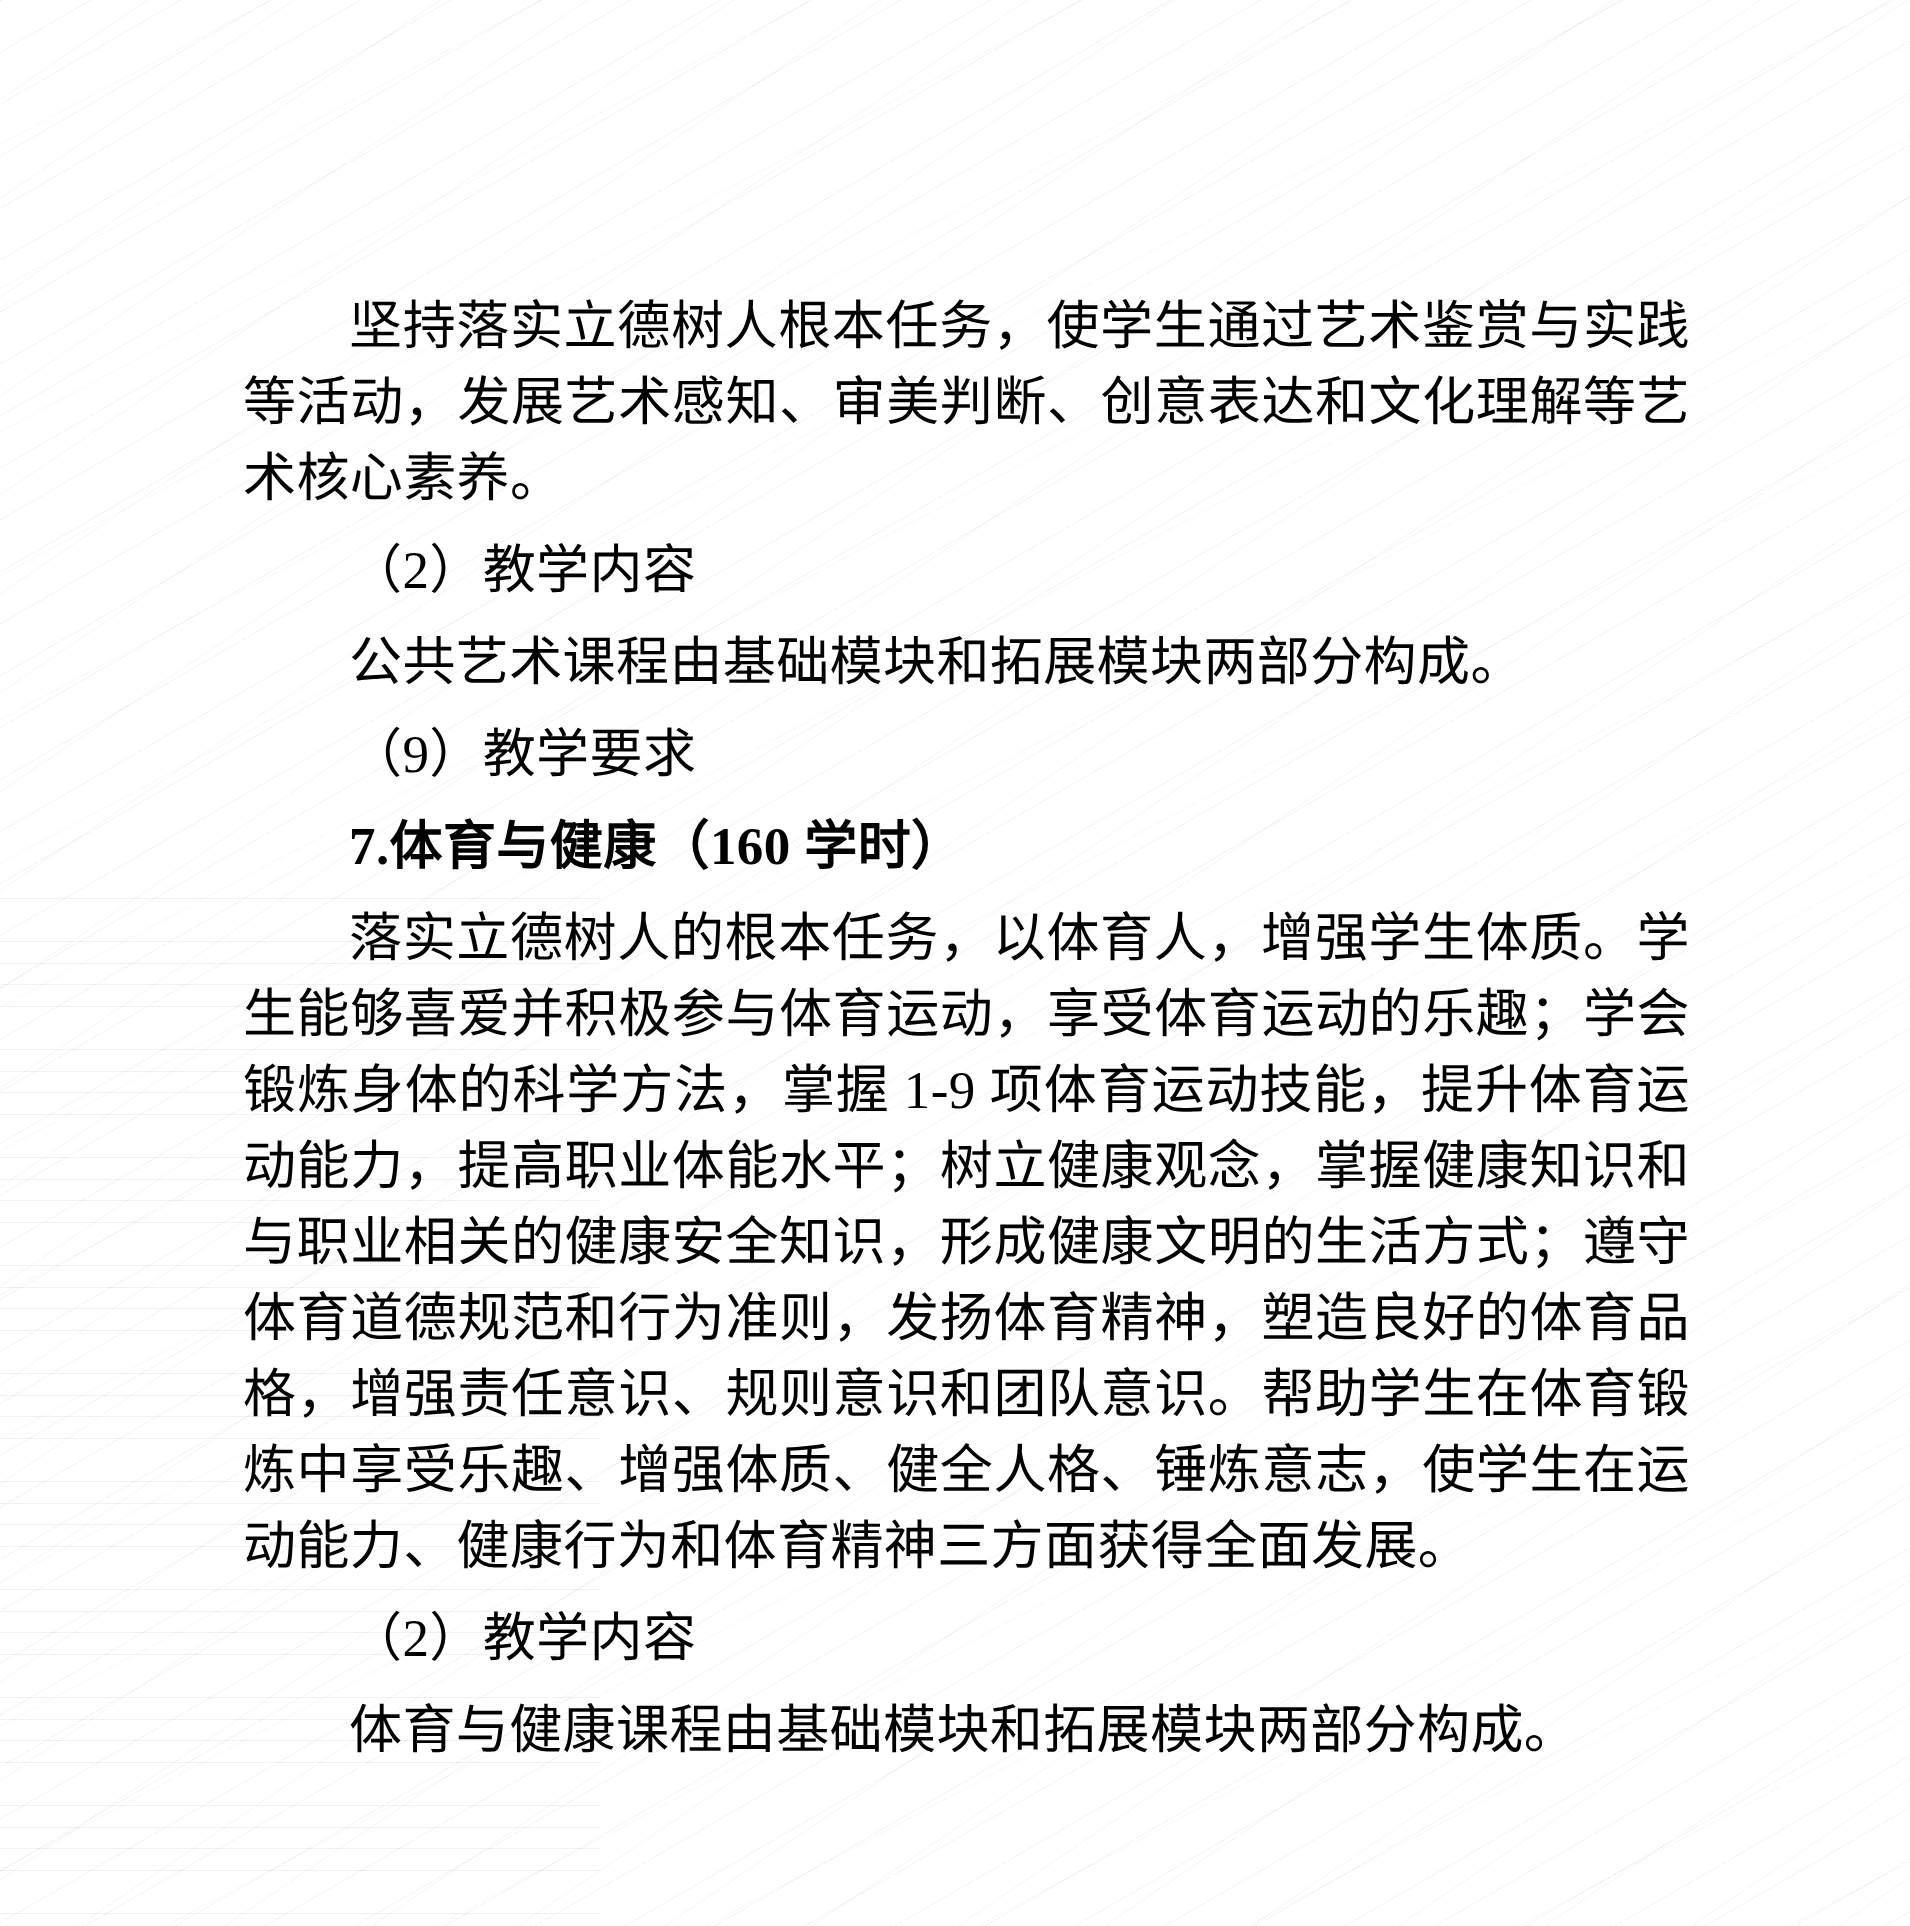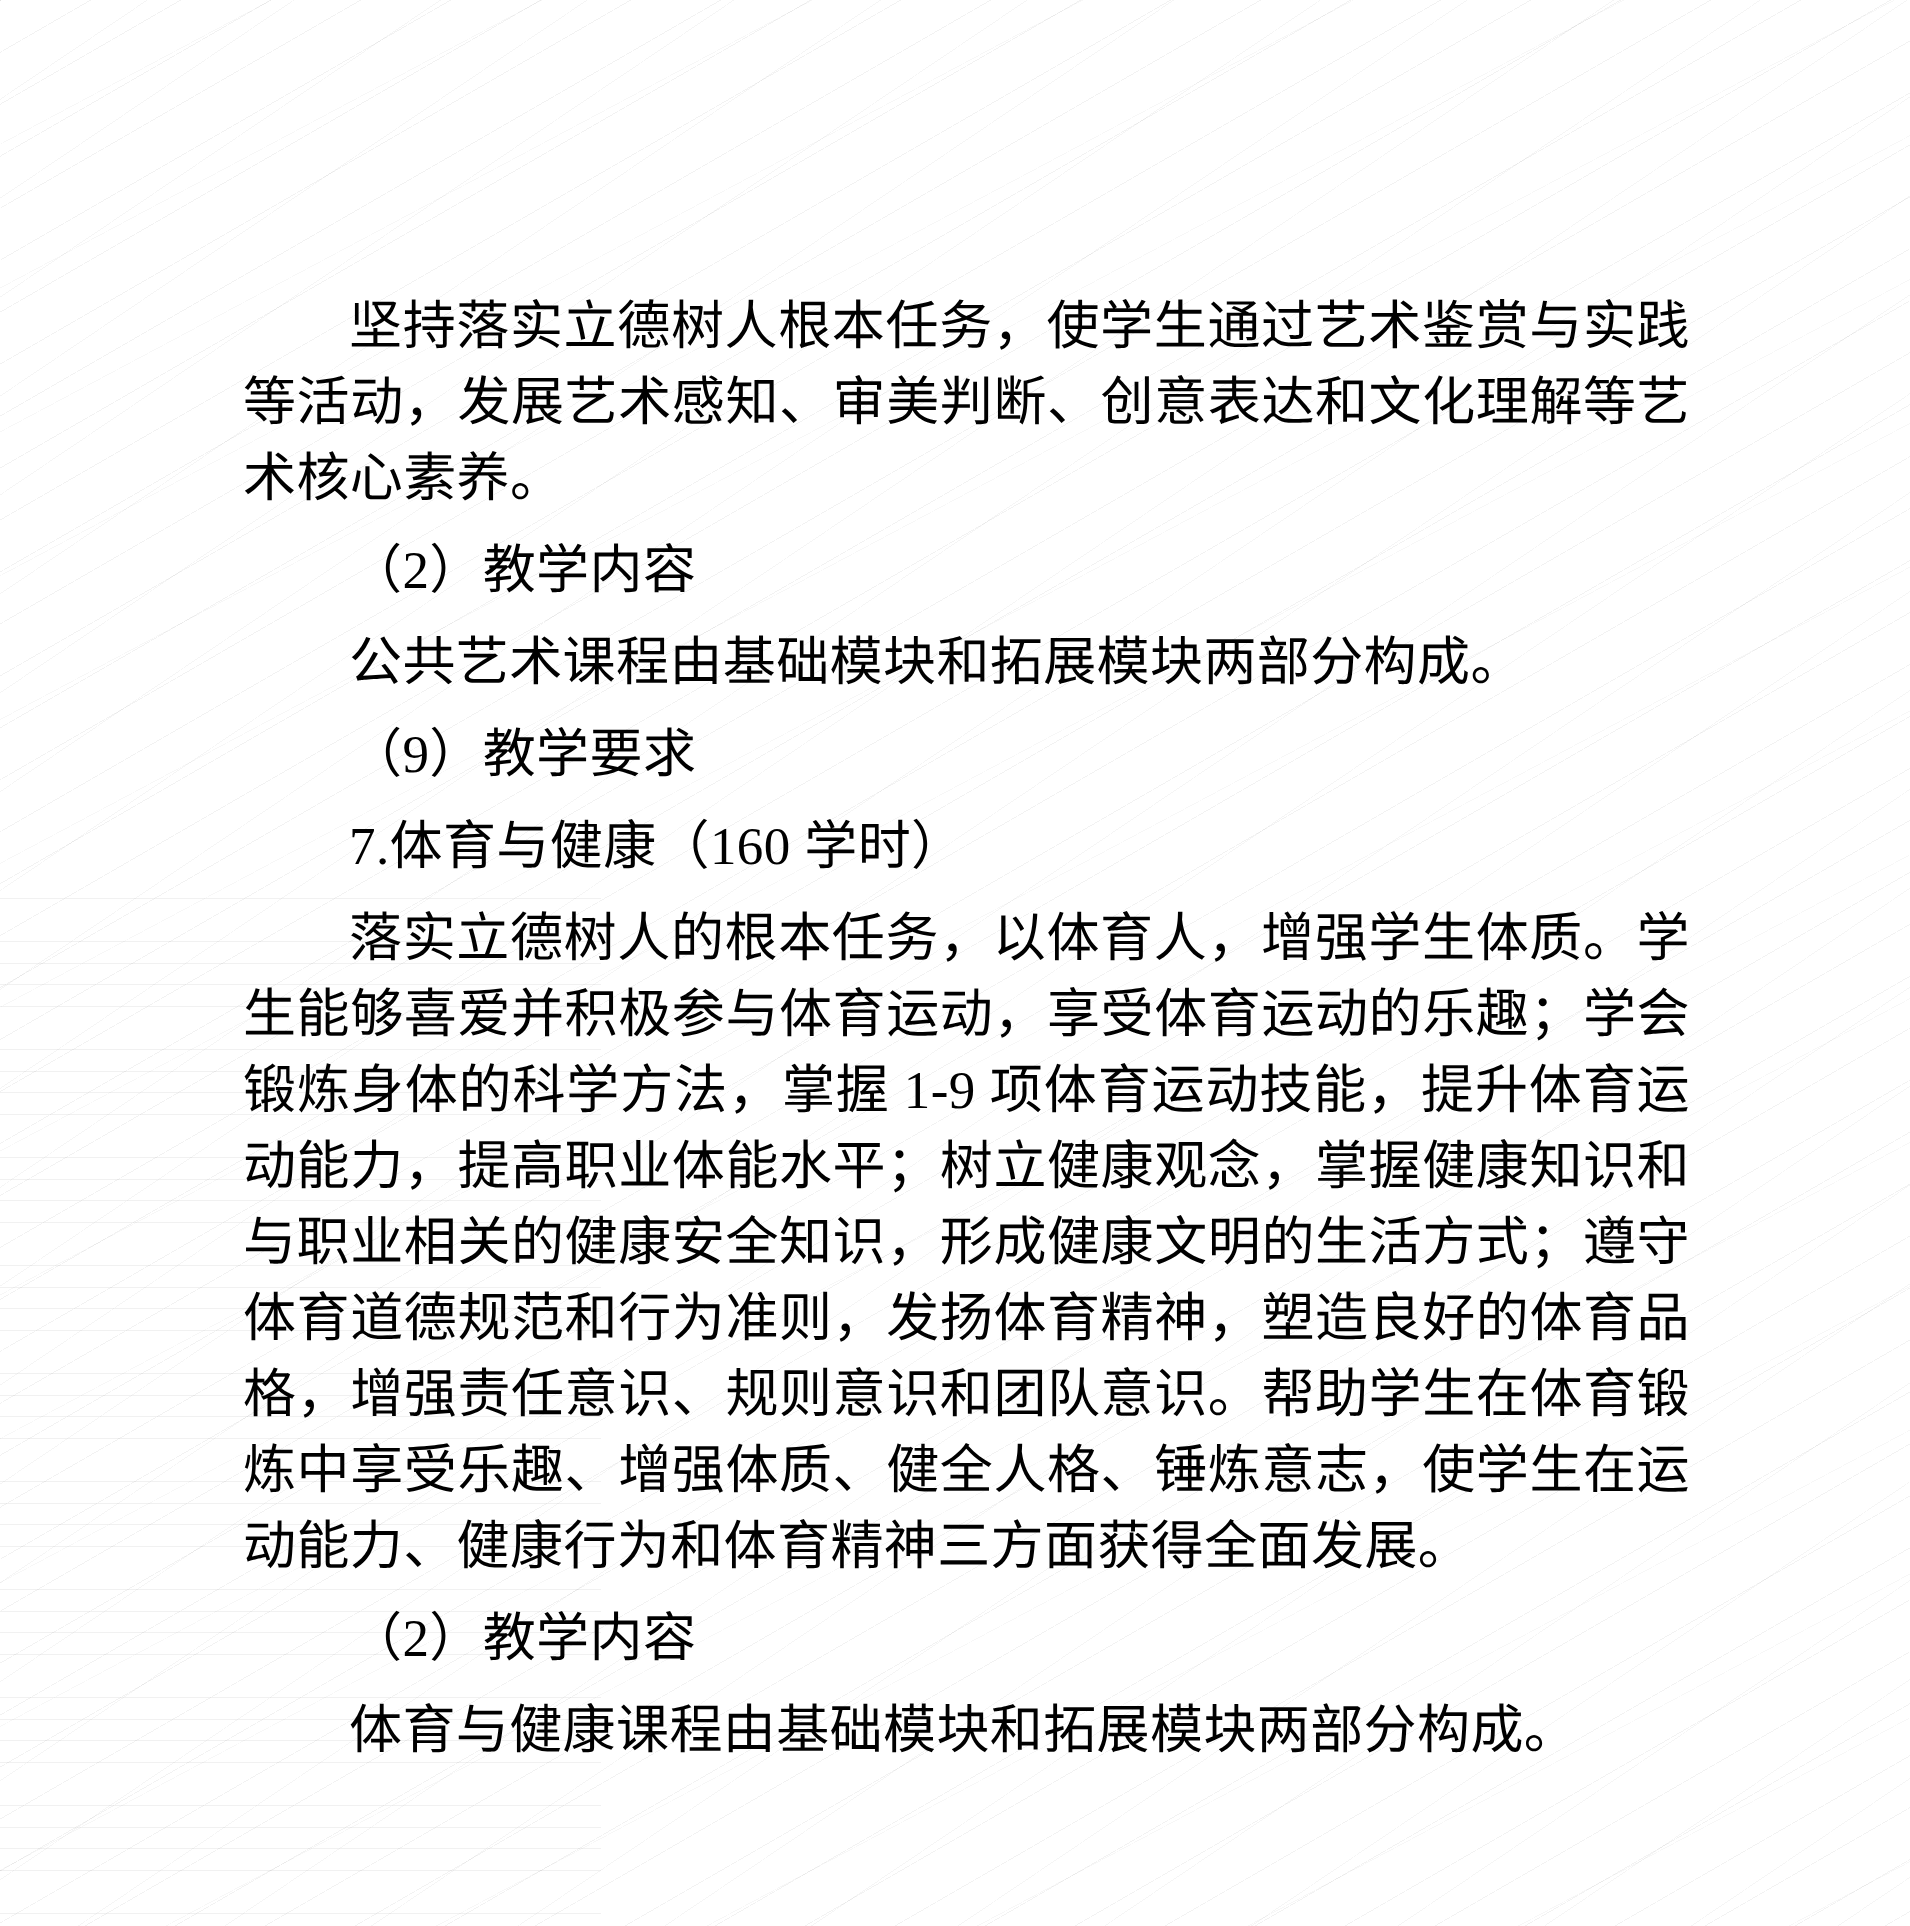--- a/index.html
+++ b/index.html
@@ -51,21 +51,21 @@
     margin: 16px;
     font-size: 53px;
     line-height: 76px;
     text-align: justify;
     text-justify: inter-character;
     text-indent: 2em;
     letter-spacing: 0.4px;
     word-break: break-all;
   }
   .para.heading {
-    font-weight: 400;
+    font-weight: 700;
   }
 </style>
 </head>
 <body style="background: rgb(255, 255, 255); color: rgb(0, 0, 0);">
 
 <div class="page">
   <div class="wm wm-diag"></div>
   <div class="wm wm-horiz-left"></div>
 
   <main class="content" id="paragraph-container">

